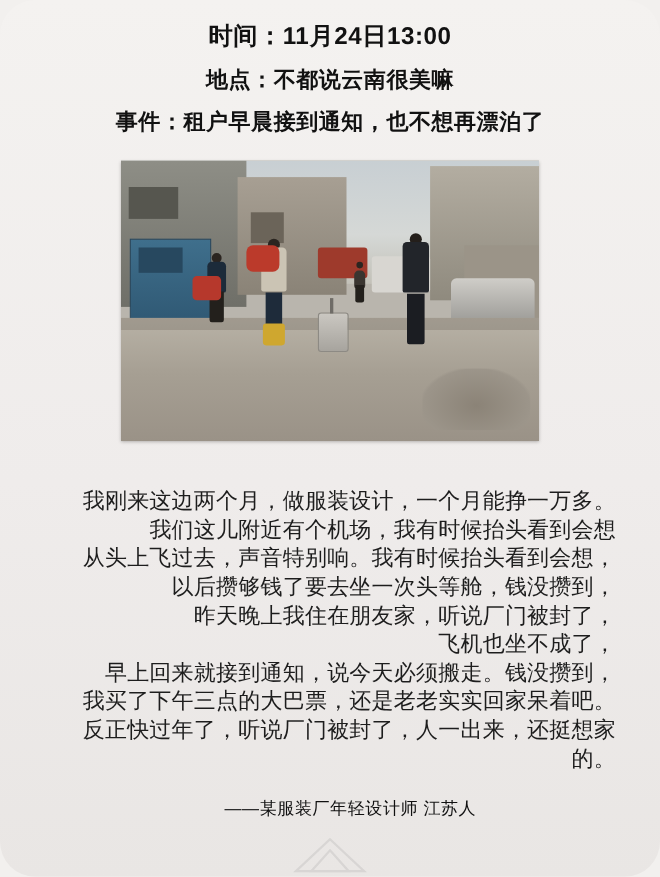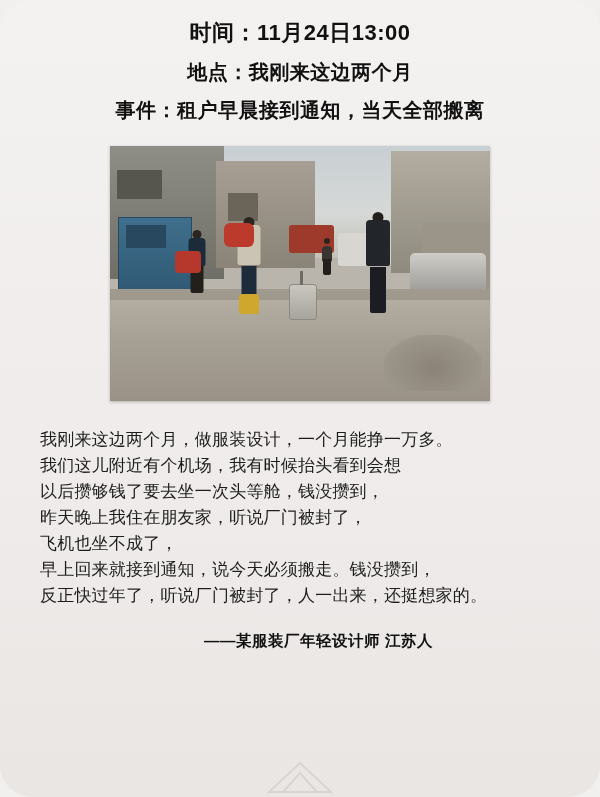--- a/index.html
+++ b/index.html
@@ -167,55 +167,55 @@
   .fig-black .head { background: #241f1b; width: 11px; height: 11px; }
   .fig-black .body { height: 46px; background: #22252a; width: 24px; }
   .fig-black .legs { top: 55px; height: 46px; width: 16px; background: #1b1d22; }
   
   .fig-far { left: 55%; top: 36%; height: 40px; width: 16px; }
   .fig-far .head { width: 6px; height: 6px; }
   .fig-far .body { height: 16px; width: 10px; background: #3a3530; }
   .fig-far .legs { top: 21px; height: 16px; width: 8px; }
 
   .body-text {
-    margin-top: 26px;
+    margin-top: 42px;
     width: 520px;
-    text-align: left;
-    font-size: 17px;
+    text-align: right;
+    font-size: 20px;
     line-height: 26px;
     color: #1d1d1d;
     letter-spacing: 0.2px;
   }
   .body-text p { margin: 0; }
   .signature {
     margin-top: 22px;
     font-size: 15.5px;
-    font-weight: bold;
+    font-weight: normal;
     color: #111;
     letter-spacing: 0.5px;
     margin-left: 37px;
   }
   .watermark {
     position: absolute;
     left: 50%;
     bottom: 2px;
     transform: translateX(-50%);
     opacity: 0.22;
   }
   .watermark svg { display: block; }
 </style>
 </head>
 <body>
 
 <div class="page">
 
   <div class="header">
     <div class="head-line l1">时间：11月24日13:00</div>
-    <div class="head-line l2">地点：我刚来这边两个月</div>
-    <div class="head-line l3">事件：租户早晨接到通知，当天全部搬离</div>
+    <div class="head-line l2">地点：不都说云南很美嘛</div>
+    <div class="head-line l3">事件：租户早晨接到通知，也不想再漂泊了</div>
   </div>
 
   <div class="photo-wrap">
     <div class="sky"></div>
     <div class="bldg-left"></div>
     <div class="bldg-mid"></div>
     <div class="bldg-right"></div>
     <div class="wall-right"></div>
     <div class="truck-blue"></div>
     <div class="car-red"></div>
@@ -249,24 +249,26 @@
     <div class="fig fig-black">
       <div class="head"></div>
       <div class="body"></div>
       <div class="legs"></div>
     </div>
   </div>
 
   <div class="body-text">
     <p>我刚来这边两个月，做服装设计，一个月能挣一万多。</p>
     <p>我们这儿附近有个机场，我有时候抬头看到会想</p>
+    <p>从头上飞过去，声音特别响。我有时候抬头看到会想，</p>
     <p>以后攒够钱了要去坐一次头等舱，钱没攒到，</p>
     <p>昨天晚上我住在朋友家，听说厂门被封了，</p>
     <p>飞机也坐不成了，</p>
     <p>早上回来就接到通知，说今天必须搬走。钱没攒到，</p>
+    <p>我买了下午三点的大巴票，还是老老实实回家呆着吧。</p>
     <p>反正快过年了，听说厂门被封了，人一出来，还挺想家的。</p>
   </div>
 
   <div class="signature">——某服装厂年轻设计师  江苏人</div>
 
   <div class="watermark">
     <svg width="70" height="34" viewBox="0 0 70 34" aria-hidden="true">
       <path d="M35 2 L66 31 L4 31 Z" fill="none" stroke="#9a9a9a" stroke-width="2"></path>
       <path d="M35 12 L52 31 L18 31 Z" fill="none" stroke="#9a9a9a" stroke-width="2"></path>
     </svg>

